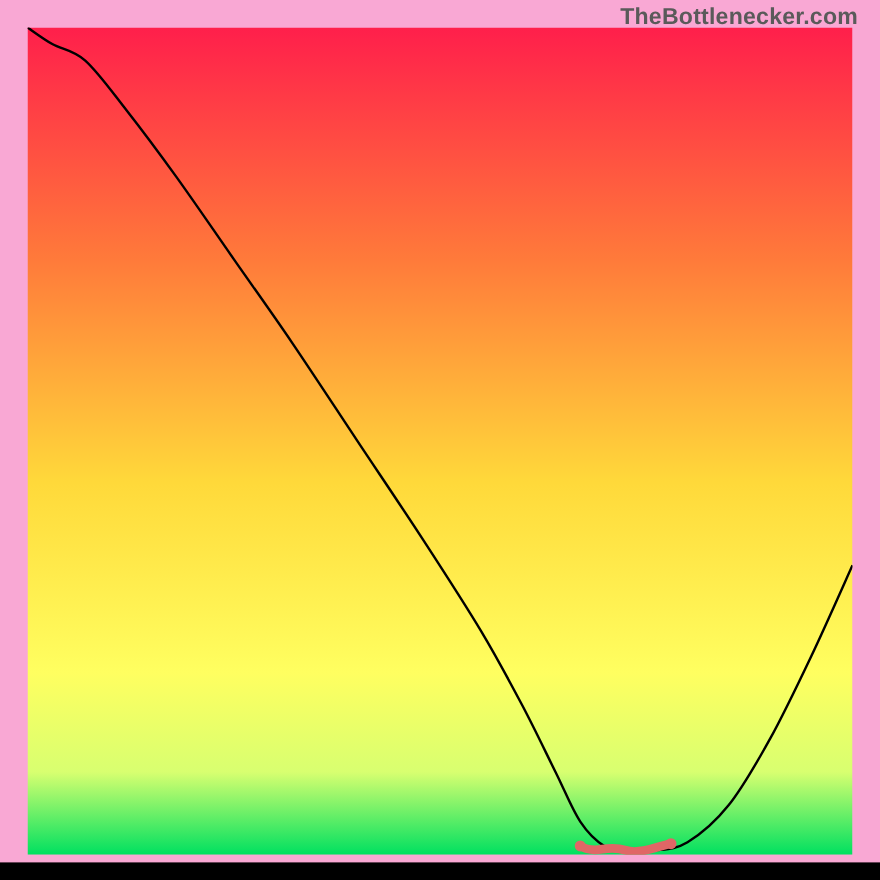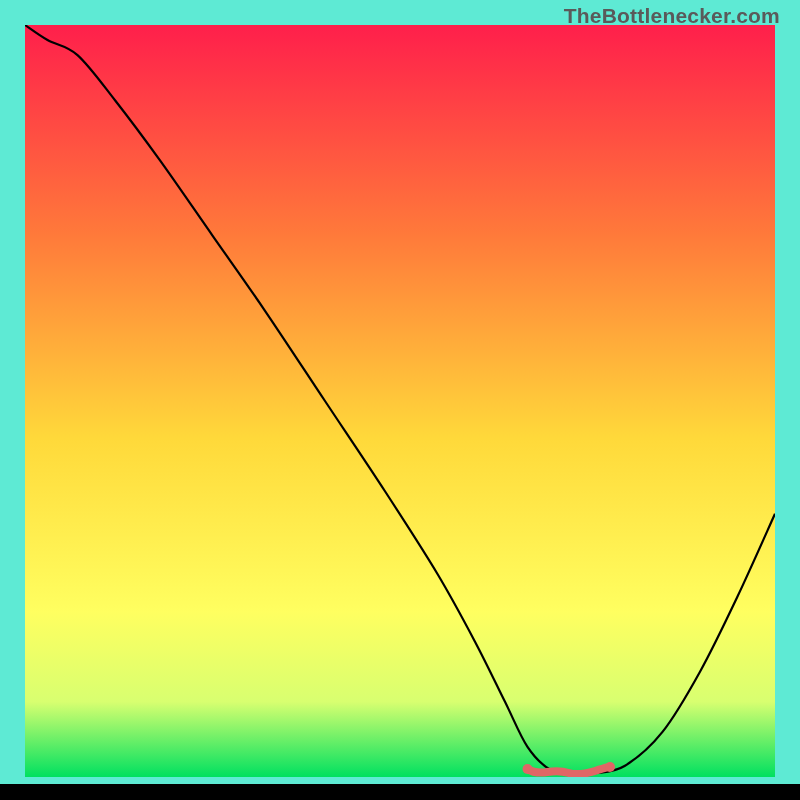--- a/index.html
+++ b/index.html
@@ -1,20 +1,20 @@
 <!DOCTYPE html>
 <html><head>
 <meta charset="utf-8">
 <style>
   * { margin: 0; padding: 0; box-sizing: border-box; }
   html, body { width: 800px; height: 800px; overflow: hidden; background: #000; }
   .outer {
     width: 800px;
     height: 784px;
-    background: #5eead4;
+    background: #f9a8d4;
     position: relative;
   }
   .watermark {
     position: absolute;
     top: 4px;
     right: 20px;
     color: #5a5a5a;
     font-family: Arial, Helvetica, sans-serif;
     font-weight: bold;
     font-size: 21px;

